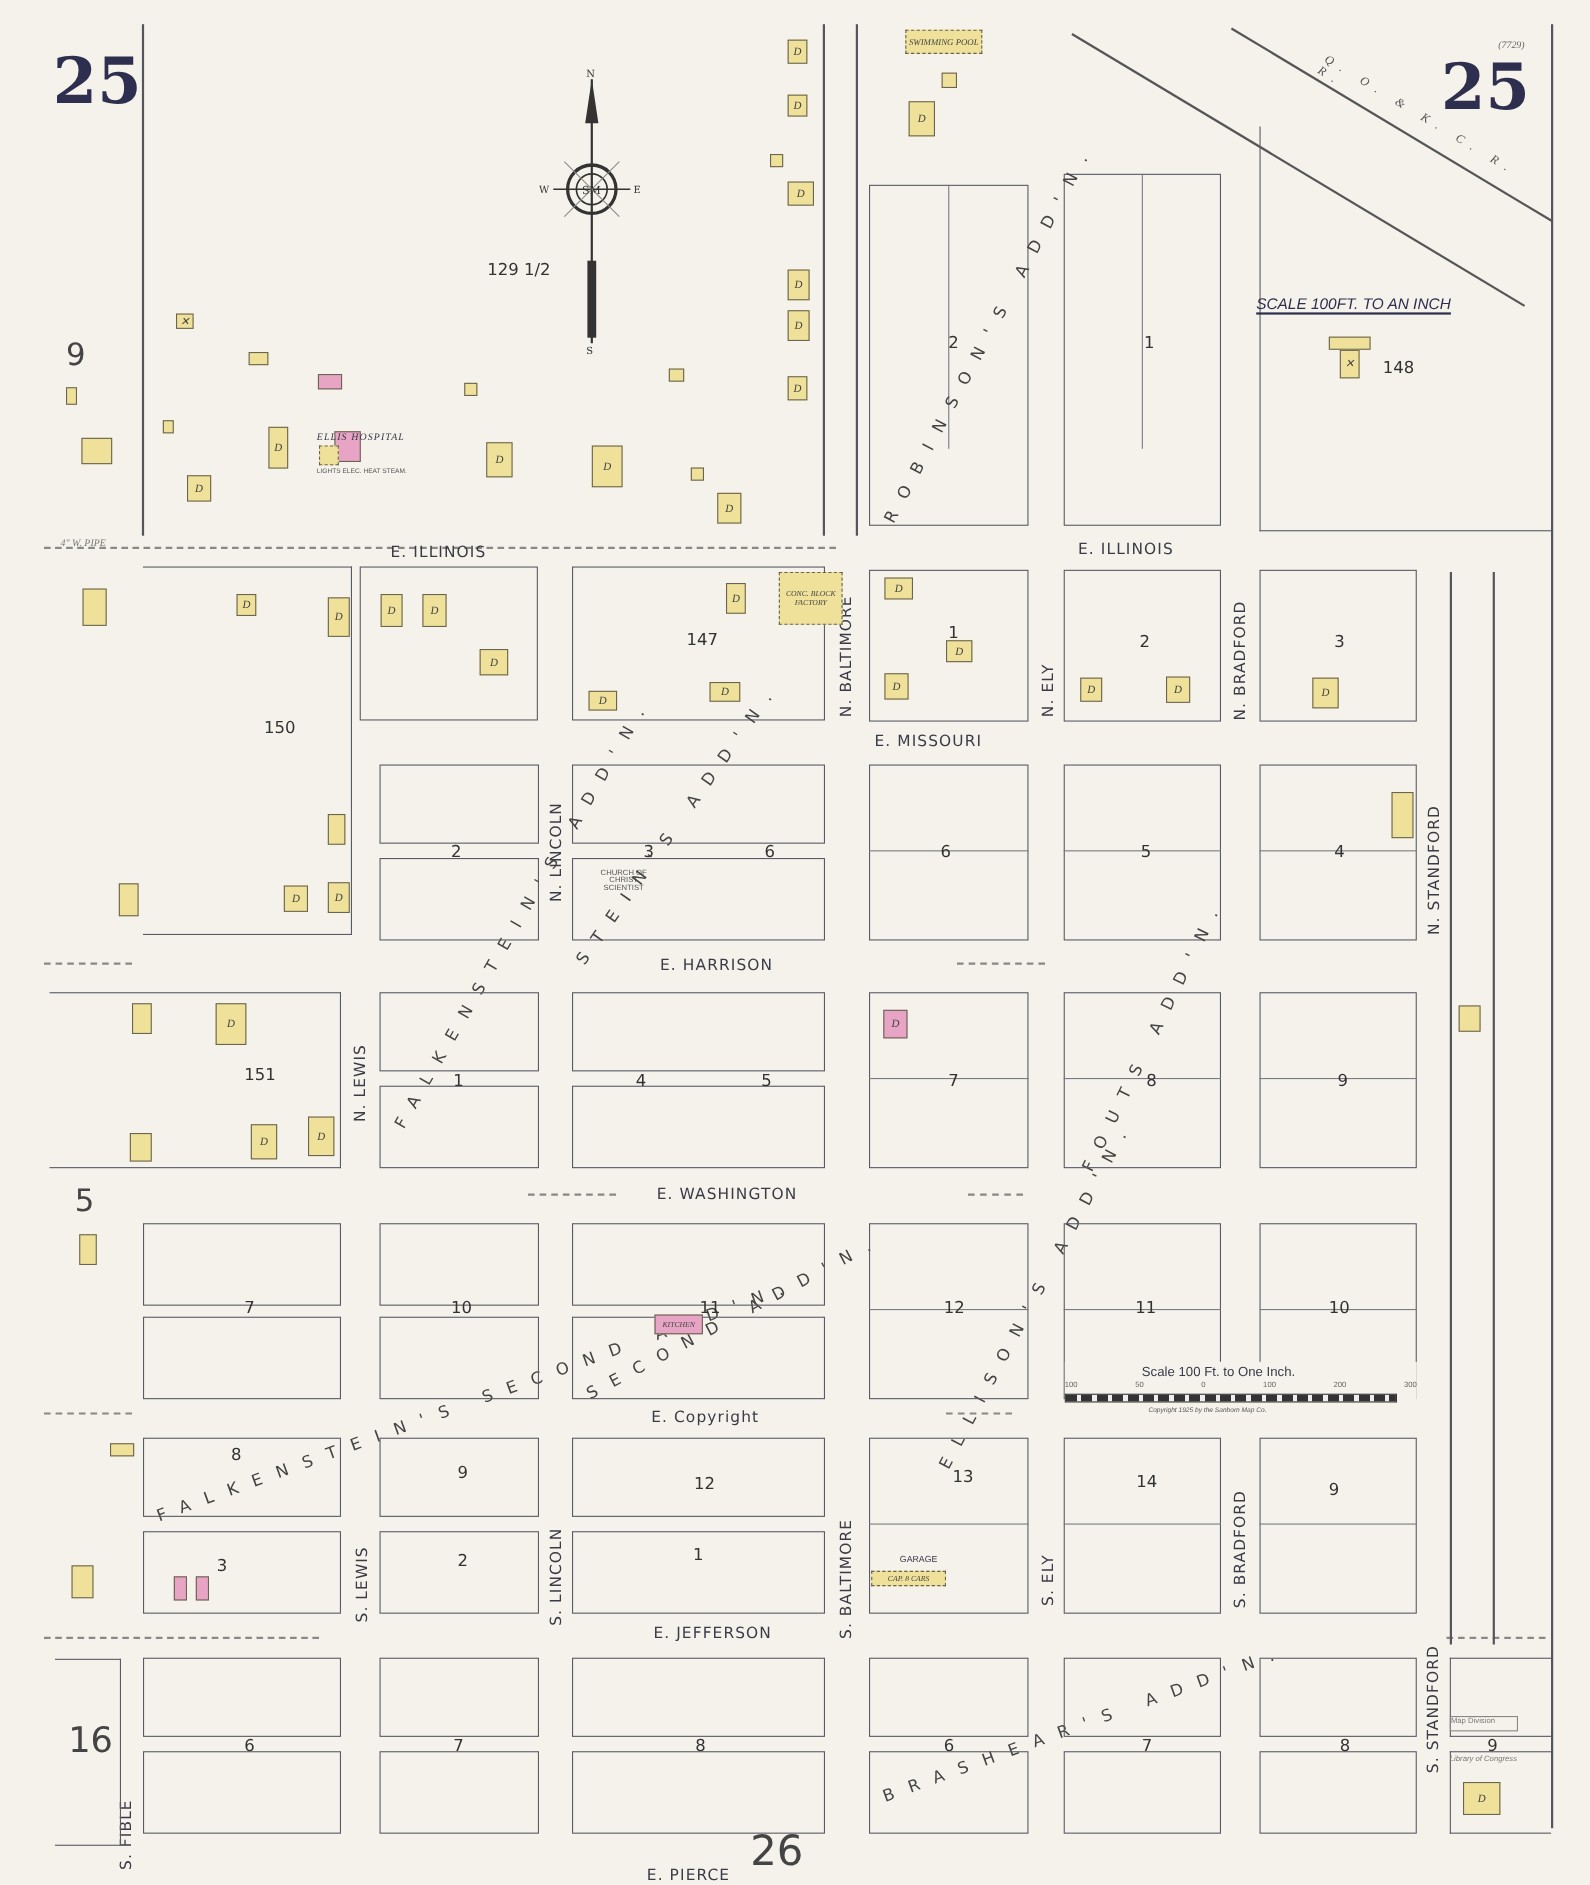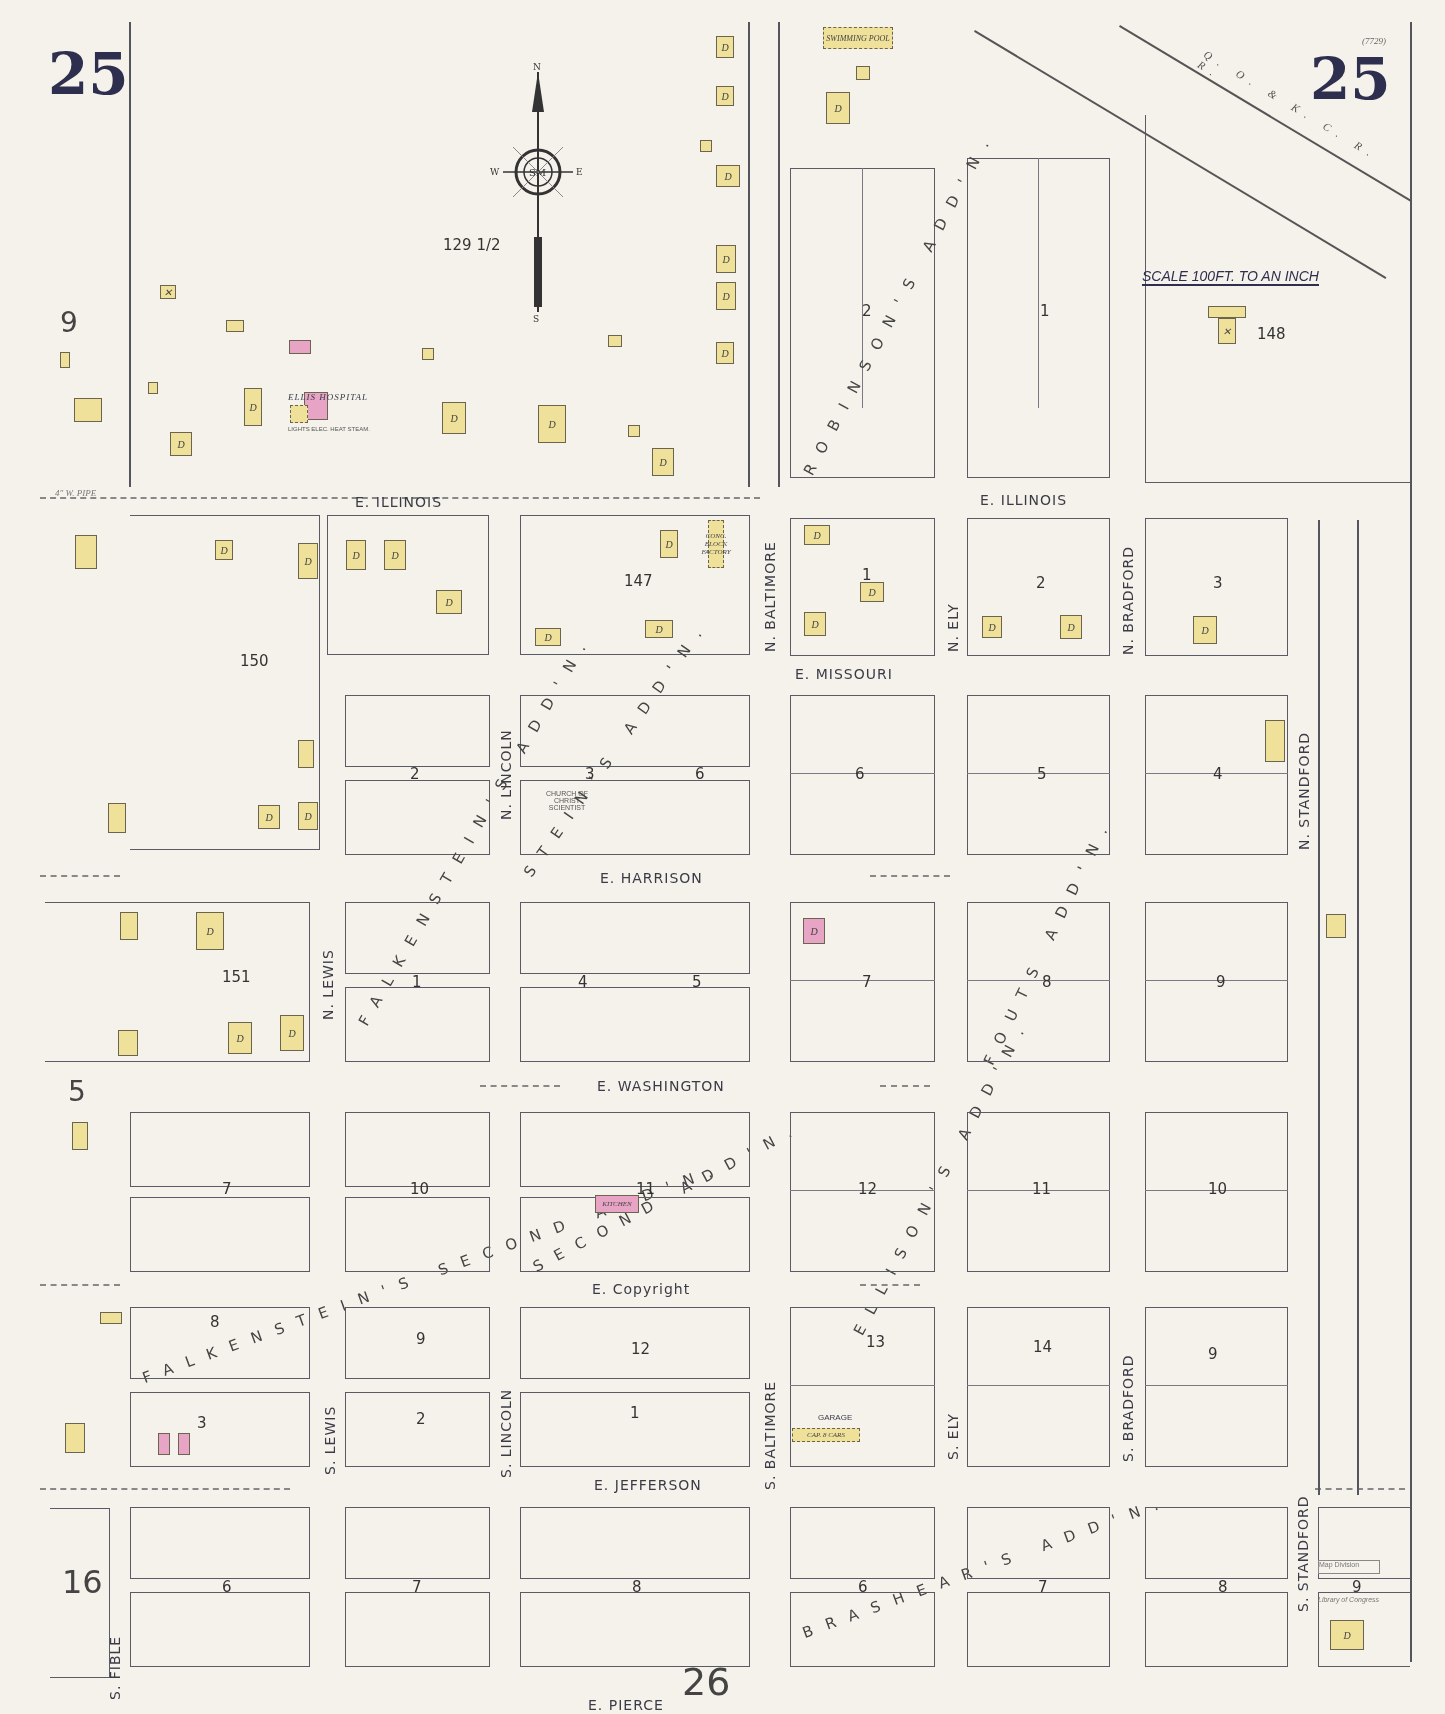--- a/index.html
+++ b/index.html
@@ -134,21 +134,21 @@
   <div class="street v" style="left:762px;top:1490px;">S. BALTIMORE</div>
   <div class="street v" style="left:945px;top:1460px;">S. ELY</div>
   <div class="street v" style="left:1120px;top:1462px;">S. BRADFORD</div>
   <div class="street v" style="left:1295px;top:1612px;">S. STANDFORD</div>
 
   <div class="block" style="left:130px;top:515px;width:190px;height:335px;border-left:none;"></div>
   <div class="blocknum" style="left:240px;top:652px;">150</div>
   <div class="block" style="left:327px;top:515px;width:162px;height:140px;"></div>
   <div class="block" style="left:520px;top:515px;width:230px;height:140px;"></div>
   <div class="blocknum" style="left:624px;top:572px;">147</div>
-  <div class="bldg dashed" style="left:708px;top:520px;width:16px;height:48px;font-size:7px;text-align:center;">CONC. BLOCK FACTORY</div>
+  <div class="bldg dashed" style="left:708px;top:520px;width:58px;height:48px;font-size:7px;text-align:center;">CONC. BLOCK FACTORY</div>
   <div class="block" style="left:790px;top:518px;width:145px;height:138px;"></div>
   <div class="block" style="left:967px;top:518px;width:143px;height:138px;"></div>
   <div class="block" style="left:1145px;top:518px;width:143px;height:138px;"></div>
   <div class="blocknum" style="left:862px;top:566px;">1</div>
   <div class="blocknum" style="left:1036px;top:574px;">2</div>
   <div class="blocknum" style="left:1213px;top:574px;">3</div>
 
   <div class="bldg" style="left:75px;top:535px;width:22px;height:34px;"></div>
   <div class="bldg" style="left:215px;top:540px;width:18px;height:20px;">D</div>
   <div class="bldg" style="left:298px;top:543px;width:20px;height:36px;">D</div>
@@ -242,20 +242,33 @@
   <div class="lotline" style="left:1145px;top:1190px;width:143px;height:1px;"></div>
   <div class="blocknum" style="left:222px;top:1180px;">7</div>
   <div class="blocknum" style="left:410px;top:1180px;">10</div>
   <div class="blocknum" style="left:636px;top:1180px;">11</div>
   <div class="blocknum" style="left:858px;top:1180px;">12</div>
   <div class="blocknum" style="left:1032px;top:1180px;">11</div>
   <div class="blocknum" style="left:1208px;top:1180px;">10</div>
   <div class="bldg pink" style="left:595px;top:1195px;width:44px;height:18px;font-size:7px;">KITCHEN</div>
   <div class="bldg" style="left:72px;top:1122px;width:16px;height:28px;"></div>
 
+  <div class="abs" style="left:968px;top:1238px;width:320px;height:60px;background:#f4f2ea;">
+    <div style="position:absolute;left:70px;top:2px;font-size:12px;">Scale 100 Ft. to One Inch.</div>
+    <div style="position:absolute;left:0;top:18px;width:320px;display:flex;justify-content:space-between;font-size:7px;color:#666;">
+      <span>100</span>
+      <span>50</span>
+      <span>0</span>
+      <span>100</span>
+      <span>200</span>
+      <span>300</span>
+    </div>
+    <div style="position:absolute;left:0;top:29px;width:300px;height:6px;background:repeating-linear-gradient(90deg,#333 0 10px,#eee 10px 14px);border:1px solid #333;"></div>
+    <div style="position:absolute;left:76px;top:42px;font-size:6px;font-style:italic;color:#555;">Copyright 1925 by the Sanborn Map Co.</div>
+  </div>
 
   <div class="pipe" style="left:40px;top:1284px;width:80px;"></div>
   <div class="pipe" style="left:860px;top:1284px;width:60px;"></div>
 
   <div class="block" style="left:130px;top:1307px;width:180px;height:72px;"></div>
   <div class="block" style="left:130px;top:1392px;width:180px;height:75px;"></div>
   <div class="block" style="left:345px;top:1307px;width:145px;height:72px;"></div>
   <div class="block" style="left:345px;top:1392px;width:145px;height:75px;"></div>
   <div class="block" style="left:520px;top:1307px;width:230px;height:72px;"></div>
   <div class="block" style="left:520px;top:1392px;width:230px;height:75px;"></div>

